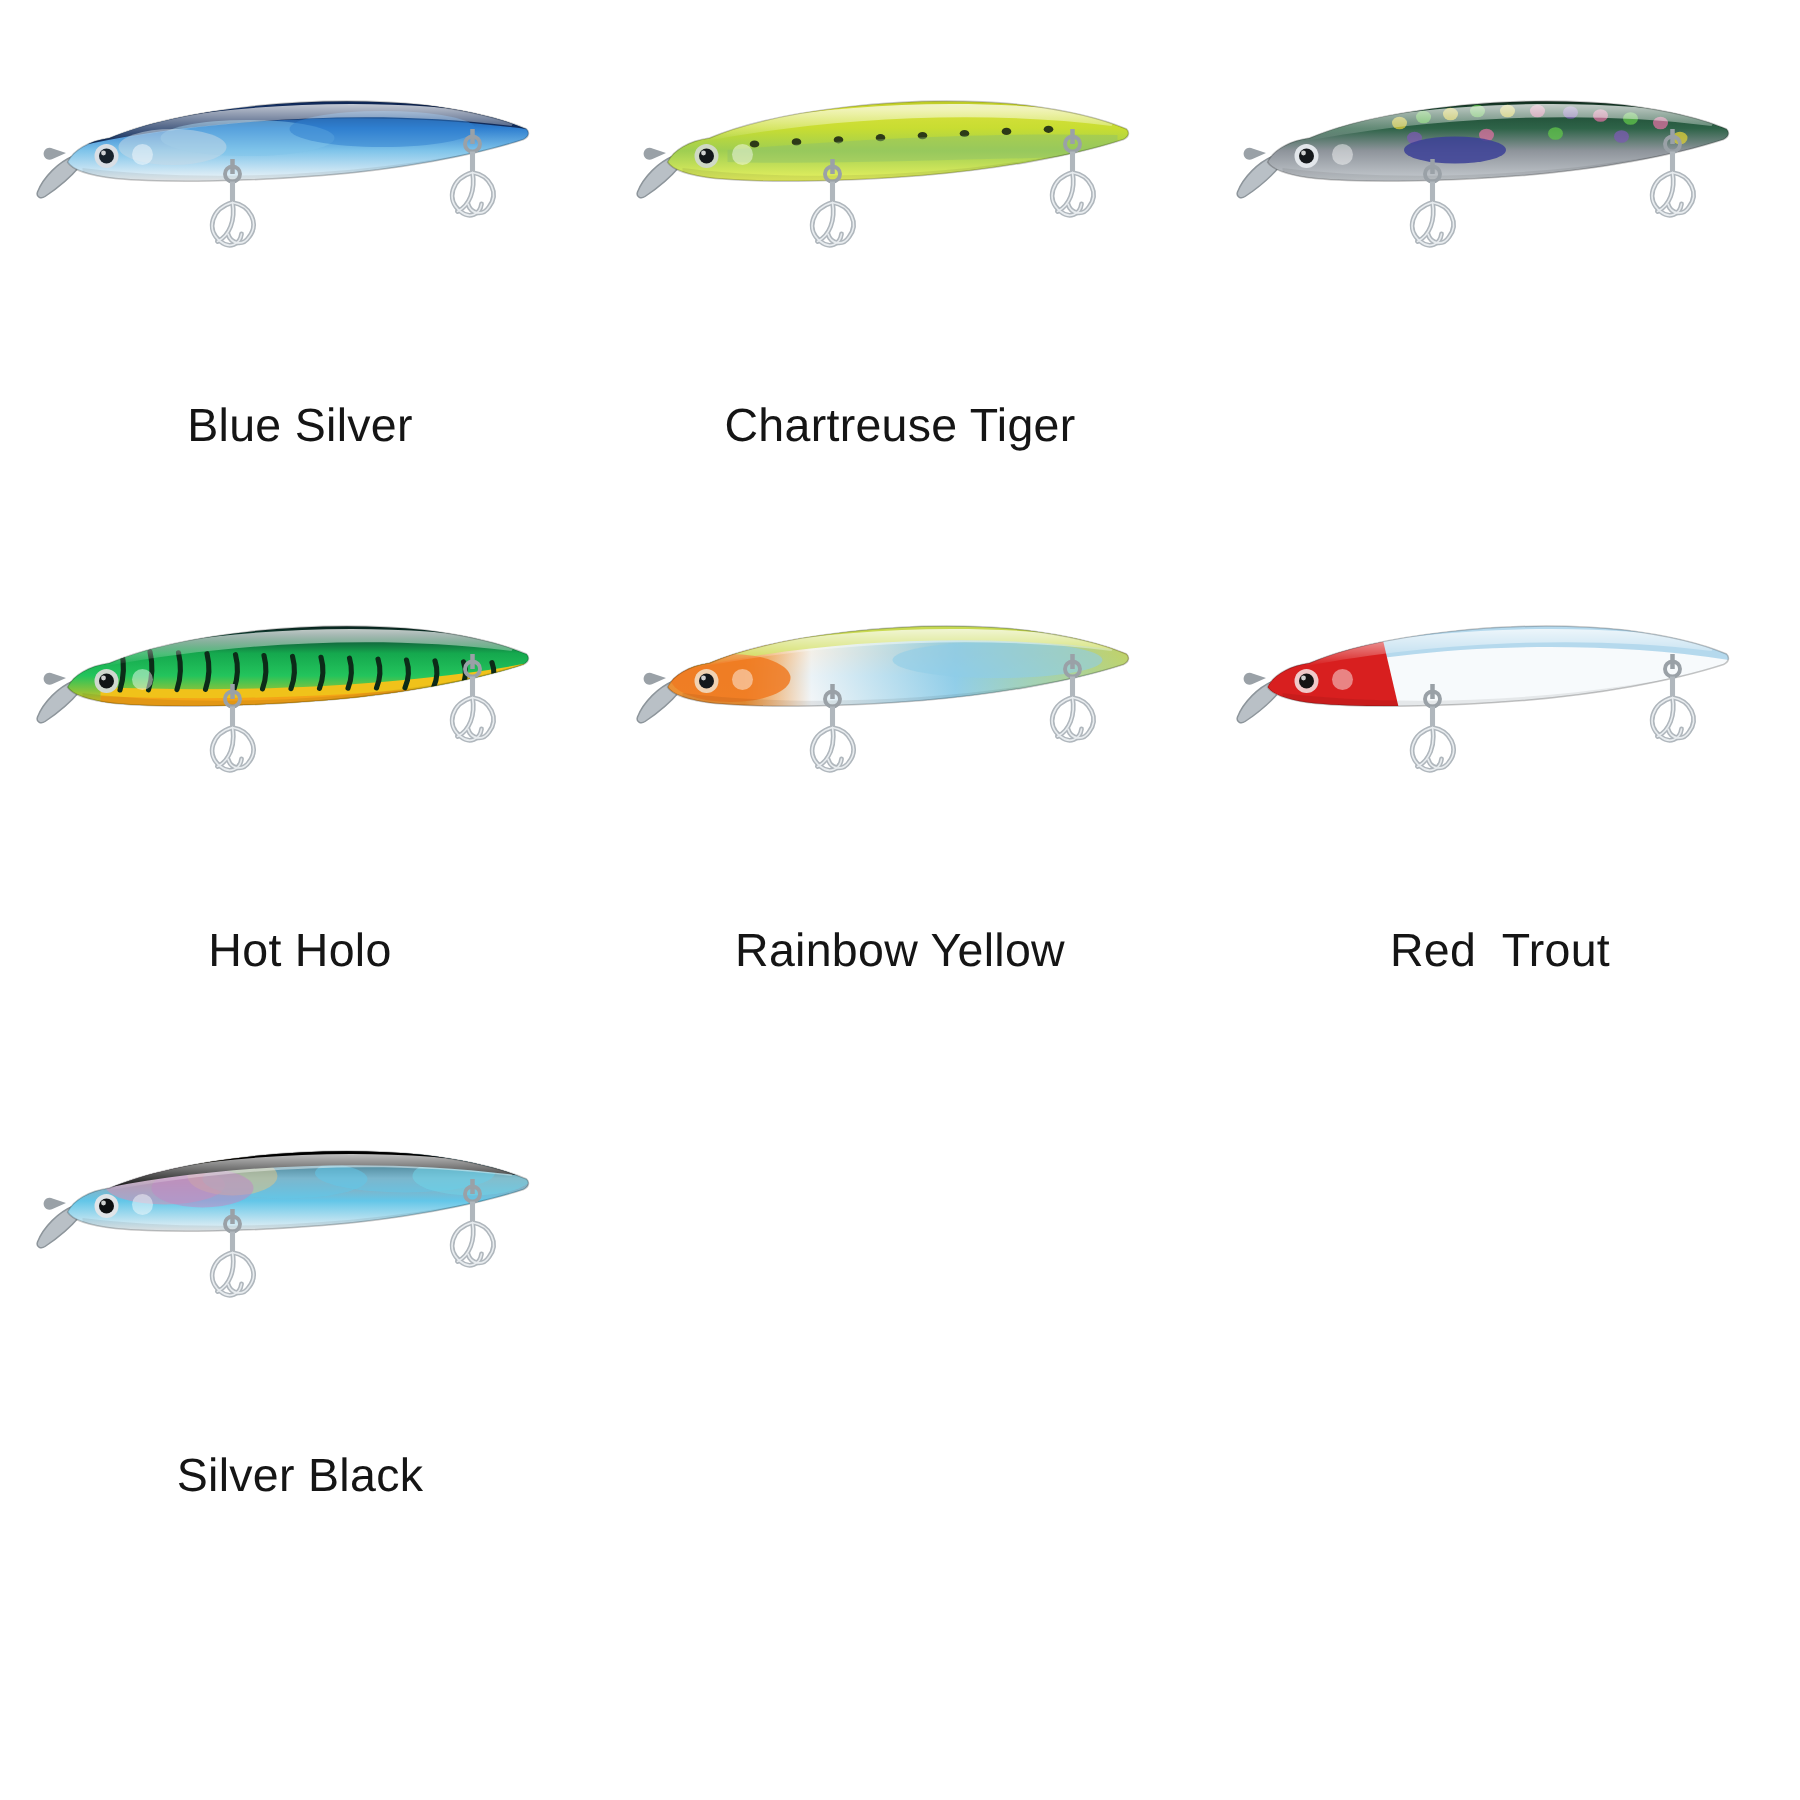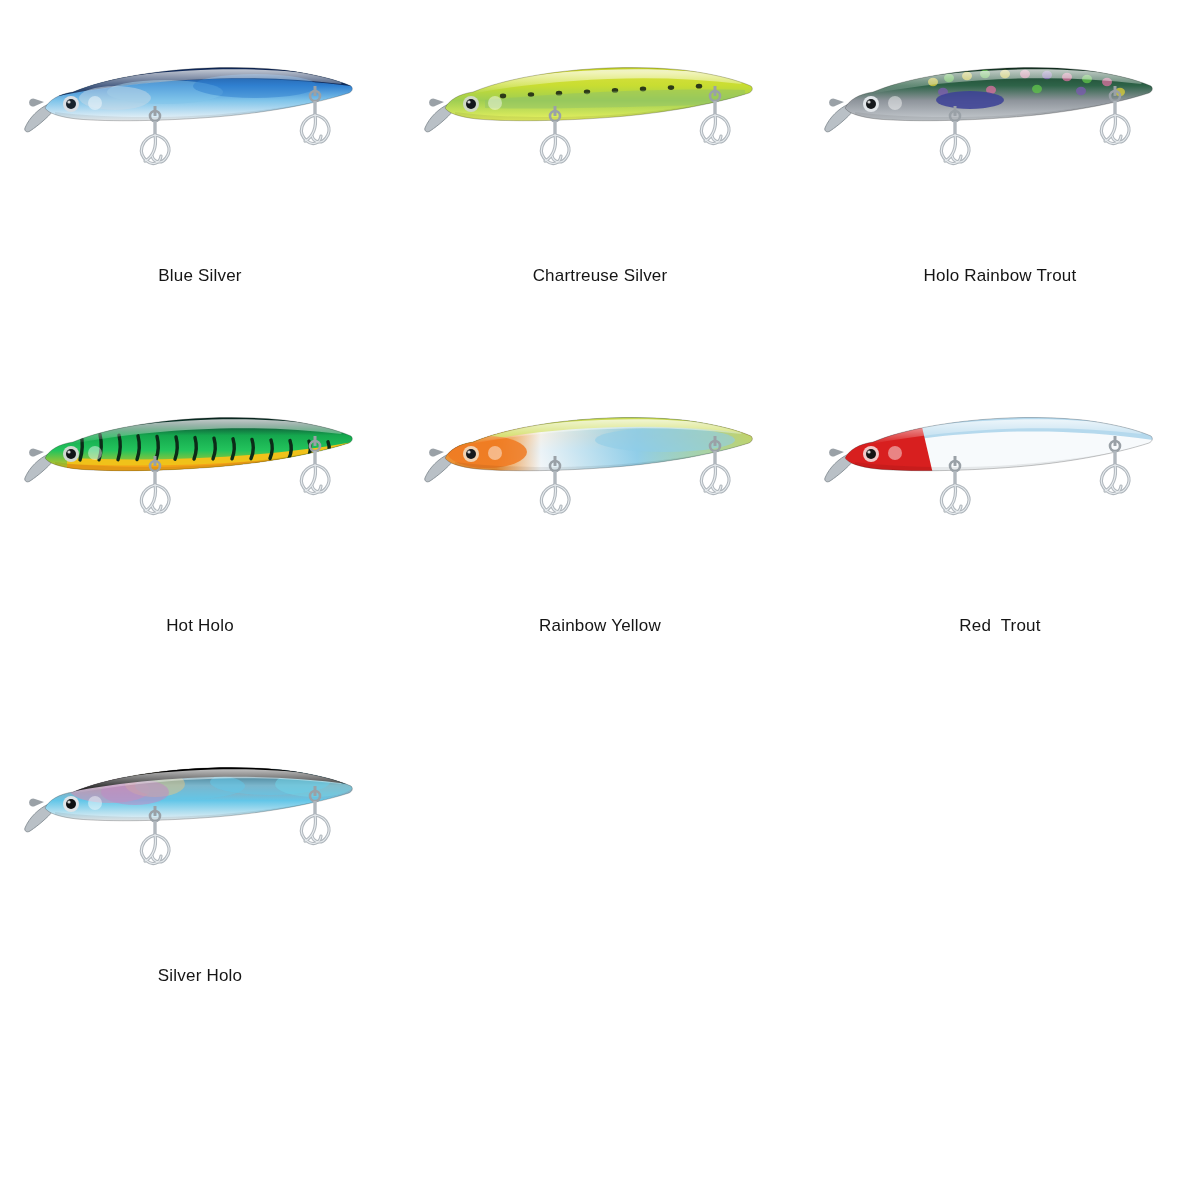--- a/index.html
+++ b/index.html
@@ -26,21 +26,21 @@
     box-sizing:border-box;
   }
   .variant-cell.empty{visibility:hidden;}
   .lure-stage{
     position:relative;
     width:370px;height:250px;
     margin-top:12px;
   }
   .lure-svg{display:block;width:370px;height:250px;}
   .variant-label{
-    font-size:17px;
+    font-size:31px;
     line-height:1.15;
     color:#151515;
     letter-spacing:.2px;
     white-space:pre;
     text-align:center;
     margin-top:4px;
   }
 </style>
 </head>
 <body>
@@ -182,21 +182,21 @@
               <path d="M300,103 c-14,4 -18,18 -8,26 c6,5 13,2 14,-5" fill="none" stroke="#b0b7bd" stroke-width="3.2" stroke-linecap="round"></path>
               <path d="M300,103 c12,2 18,14 11,23 c-4,6 -12,5 -14,-2" fill="none" stroke="#b0b7bd" stroke-width="3.2" stroke-linecap="round"></path>
               <path d="M300,103 c2,12 -2,22 -10,26" fill="none" stroke="#b0b7bd" stroke-width="3.2" stroke-linecap="round"></path>
               <path d="M300,103 c-14,4 -18,18 -8,26 c6,5 13,2 14,-5" fill="none" stroke="#e8ecef" stroke-width="1.1" stroke-linecap="round"></path>
               <path d="M300,103 c12,2 18,14 11,23 c-4,6 -12,5 -14,-2" fill="none" stroke="#e8ecef" stroke-width="1.1" stroke-linecap="round"></path>
               <path d="M300,103 c2,12 -2,22 -10,26" fill="none" stroke="#e8ecef" stroke-width="1.1" stroke-linecap="round"></path>
             </g>
           </g>
         </svg>
       </div>
-    <div class="variant-label">Chartreuse Silver</div>
+    <div class="variant-label">Chartreuse Tiger</div>
   </div>
     <div class="variant-cell">
     <div class="lure-stage">
         <svg class="lure-svg" viewBox="0 0 370 250">
           <defs>
             <linearGradient id="g2body" x1="0" y1="0" x2="0" y2="1">
               <stop offset="0" stop-color="#102b1d"></stop>
               <stop offset="0.1" stop-color="#1d4a33"></stop>
               <stop offset="0.34" stop-color="#2e6348"></stop>
               <stop offset="0.62" stop-color="#8e949b"></stop>
@@ -264,21 +264,20 @@
               <path d="M300,103 c-14,4 -18,18 -8,26 c6,5 13,2 14,-5" fill="none" stroke="#b0b7bd" stroke-width="3.2" stroke-linecap="round"></path>
               <path d="M300,103 c12,2 18,14 11,23 c-4,6 -12,5 -14,-2" fill="none" stroke="#b0b7bd" stroke-width="3.2" stroke-linecap="round"></path>
               <path d="M300,103 c2,12 -2,22 -10,26" fill="none" stroke="#b0b7bd" stroke-width="3.2" stroke-linecap="round"></path>
               <path d="M300,103 c-14,4 -18,18 -8,26 c6,5 13,2 14,-5" fill="none" stroke="#e8ecef" stroke-width="1.1" stroke-linecap="round"></path>
               <path d="M300,103 c12,2 18,14 11,23 c-4,6 -12,5 -14,-2" fill="none" stroke="#e8ecef" stroke-width="1.1" stroke-linecap="round"></path>
               <path d="M300,103 c2,12 -2,22 -10,26" fill="none" stroke="#e8ecef" stroke-width="1.1" stroke-linecap="round"></path>
             </g>
           </g>
         </svg>
       </div>
-    <div class="variant-label">Holo Rainbow Trout</div>
   </div>
     <div class="variant-cell">
     <div class="lure-stage">
         <svg class="lure-svg" viewBox="0 0 370 250">
           <defs>
             <linearGradient id="g3body" x1="0" y1="0" x2="0" y2="1">
               <stop offset="0" stop-color="#07231c"></stop>
               <stop offset="0.1" stop-color="#0f3f32"></stop>
               <stop offset="0.34" stop-color="#15a84e"></stop>
               <stop offset="0.62" stop-color="#23c45c"></stop>
@@ -558,17 +557,17 @@
               <path d="M300,103 c-14,4 -18,18 -8,26 c6,5 13,2 14,-5" fill="none" stroke="#b0b7bd" stroke-width="3.2" stroke-linecap="round"></path>
               <path d="M300,103 c12,2 18,14 11,23 c-4,6 -12,5 -14,-2" fill="none" stroke="#b0b7bd" stroke-width="3.2" stroke-linecap="round"></path>
               <path d="M300,103 c2,12 -2,22 -10,26" fill="none" stroke="#b0b7bd" stroke-width="3.2" stroke-linecap="round"></path>
               <path d="M300,103 c-14,4 -18,18 -8,26 c6,5 13,2 14,-5" fill="none" stroke="#e8ecef" stroke-width="1.1" stroke-linecap="round"></path>
               <path d="M300,103 c12,2 18,14 11,23 c-4,6 -12,5 -14,-2" fill="none" stroke="#e8ecef" stroke-width="1.1" stroke-linecap="round"></path>
               <path d="M300,103 c2,12 -2,22 -10,26" fill="none" stroke="#e8ecef" stroke-width="1.1" stroke-linecap="round"></path>
             </g>
           </g>
         </svg>
       </div>
-    <div class="variant-label">Silver Holo</div>
+    <div class="variant-label">Silver Black</div>
   </div>
     <div class="variant-cell empty"></div>
     <div class="variant-cell empty"></div>
   </div>
 
 </body></html>

